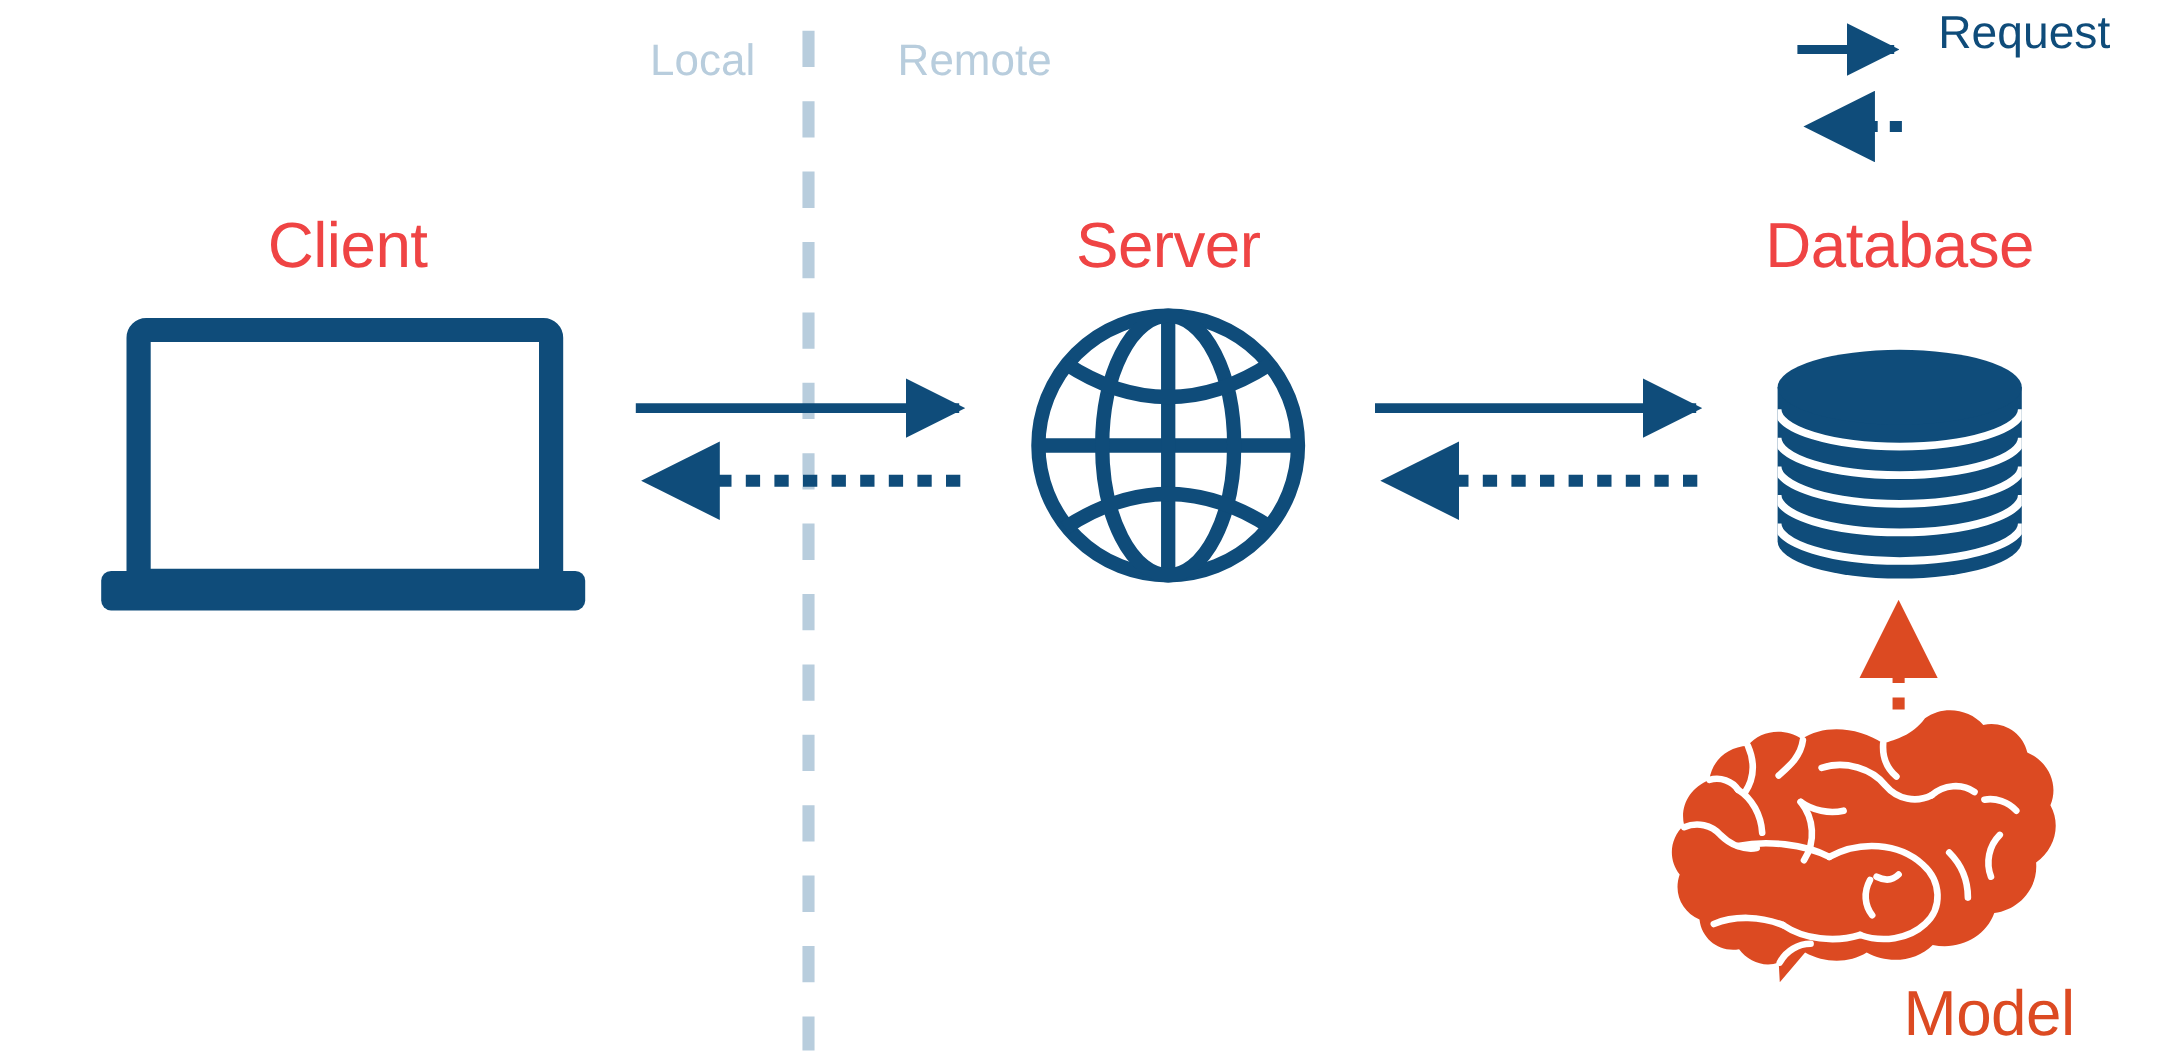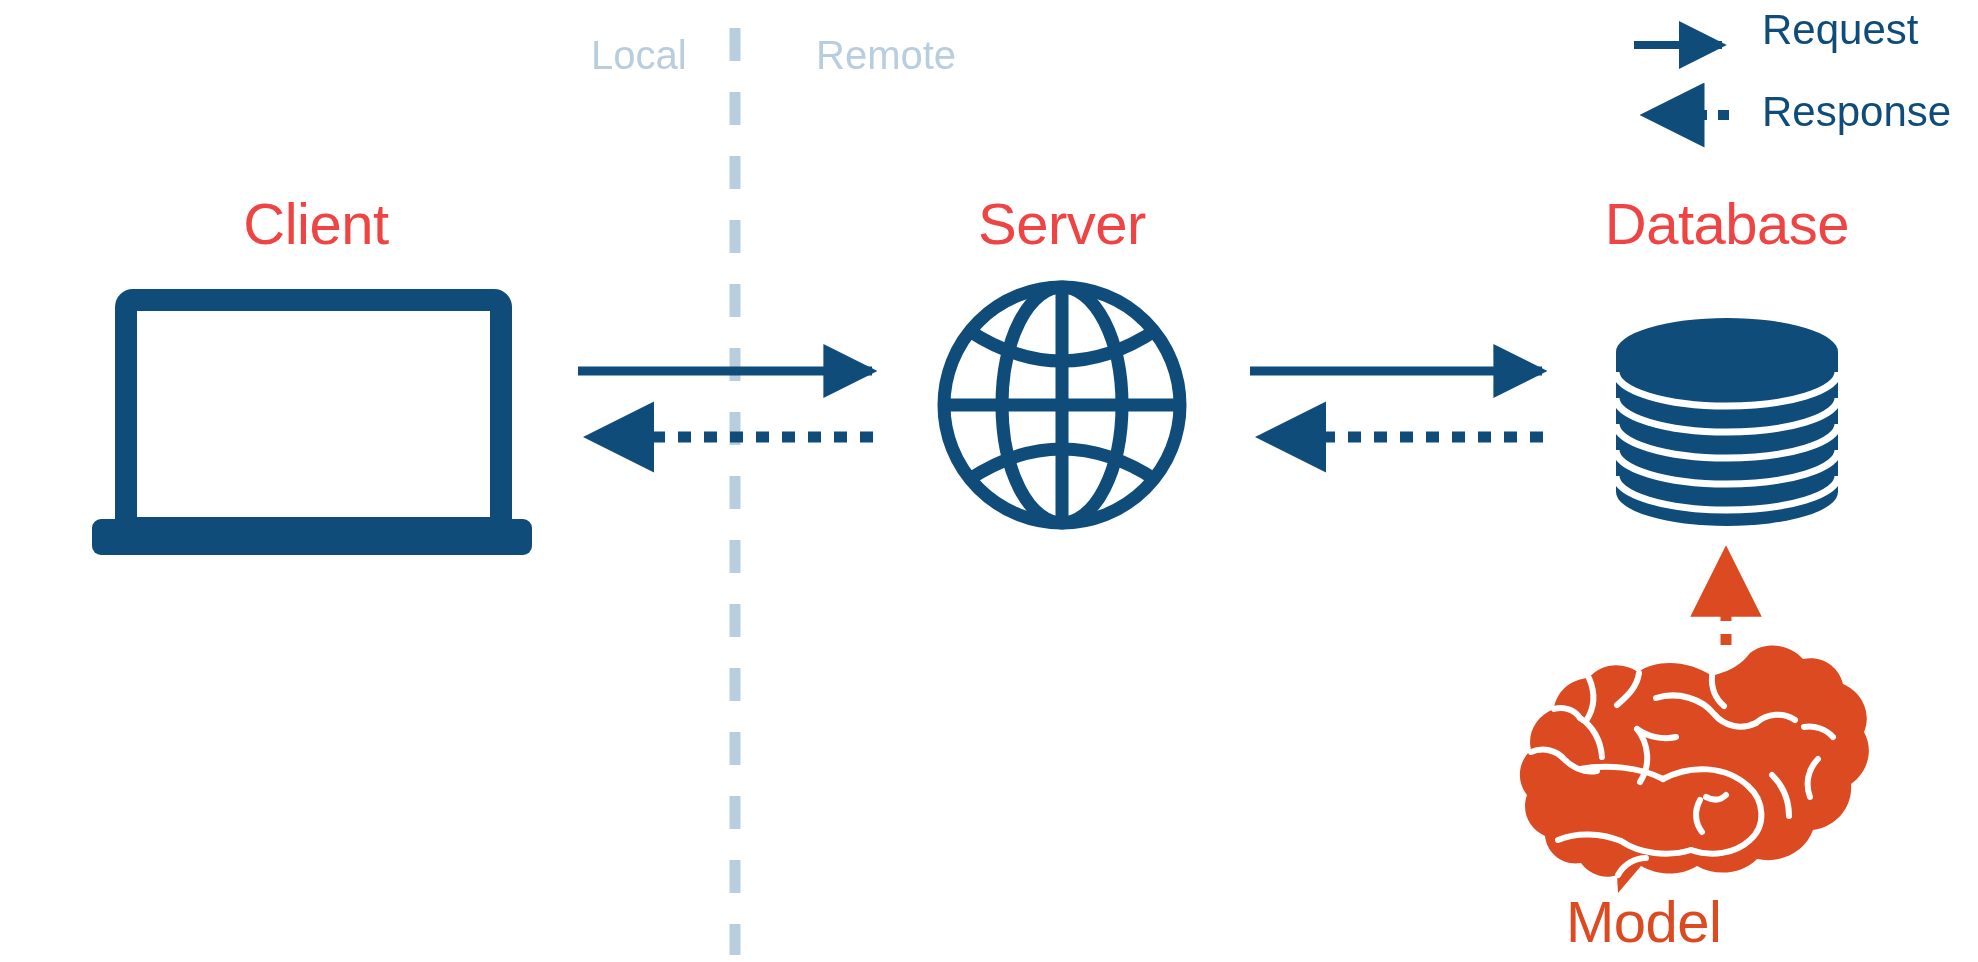--- a/index.html
+++ b/index.html
@@ -47,21 +47,21 @@
     font-weight: 400;
     white-space: nowrap;
   }
   .model-title {
     position: absolute;
     color: #dc4a22;
     font-size: 58px;
     font-weight: 400;
     letter-spacing: -0.5px;
     white-space: nowrap;
-    text-align: left;
+    text-align: right;
   }
 </style>
 </head>
 <body>
 
 <div id="canvas">
 
   <svg class="layer" viewBox="0 0 1978 962" xmlns="http://www.w3.org/2000/svg">
 
     <defs>
@@ -198,15 +198,14 @@
 
   <div class="zone-label" style="left:591px; top:33px;">Local</div>
   <div class="zone-label" style="left:776px; top:33px;margin-left:40px;">Remote</div>
 
   <div class="node-title" style="left:126px; top:190px; width:380px;">Client</div>
   <div class="node-title" style="left:1567px; top:190px; width:320px;">Database</div>
   <div class="node-title" style="left:902px; top:190px; width:320px;">Server</div>
   <div class="model-title" style="left:1566px; top:888px; width:320px;">Model</div>
 
   <div class="legend-label" style="left:1762px; top:6px;text-align:right;">Request</div>
-  <div class="legend-label" style="left:1762px; top:88px;">Response</div>
 
 </div>
 
 </body></html>

